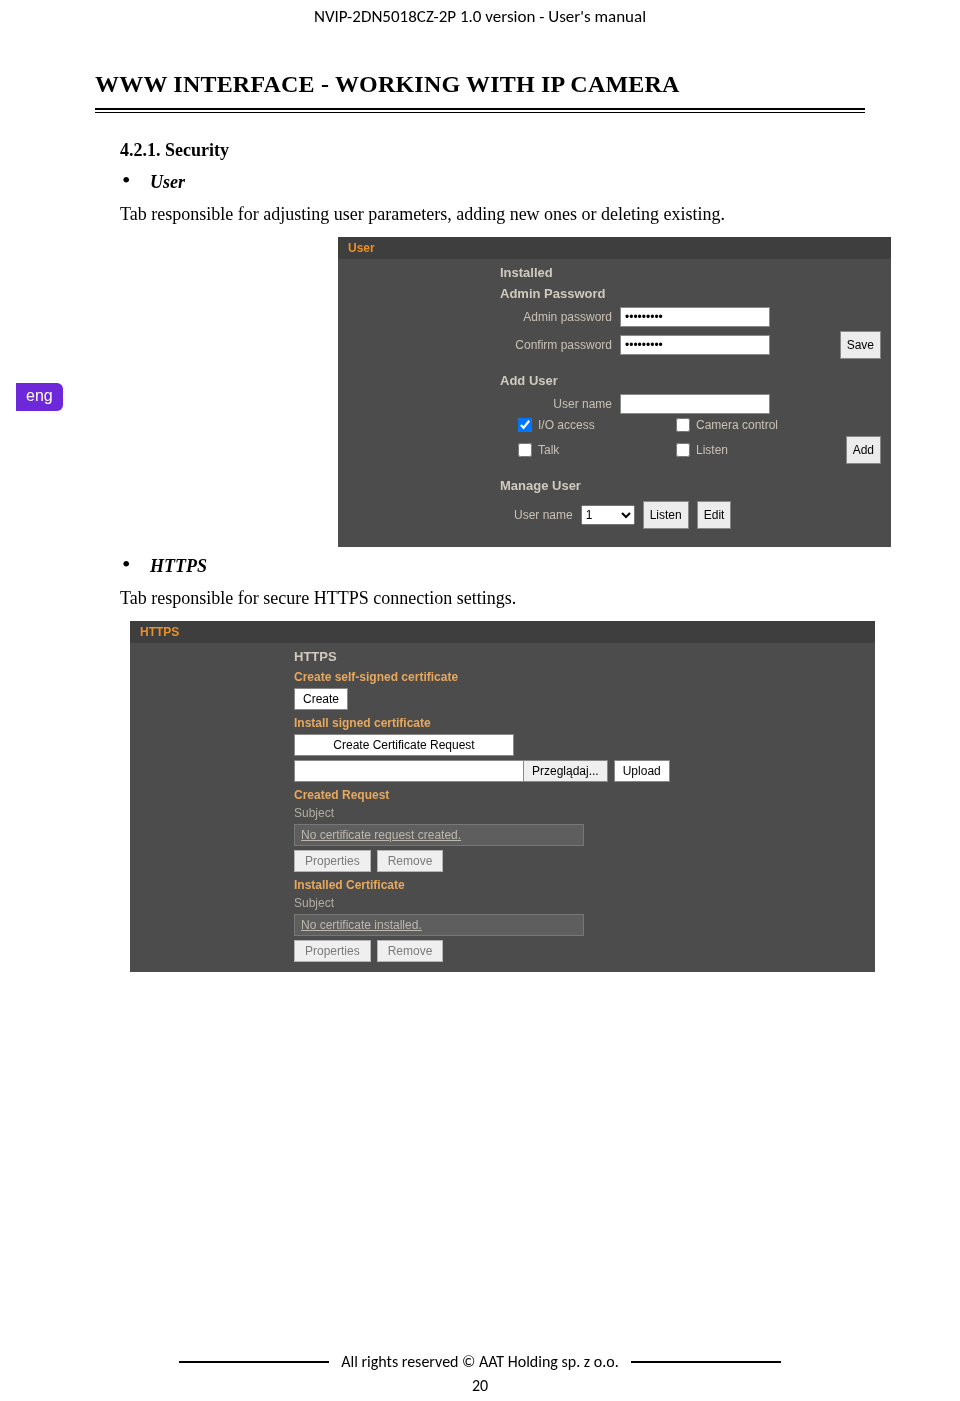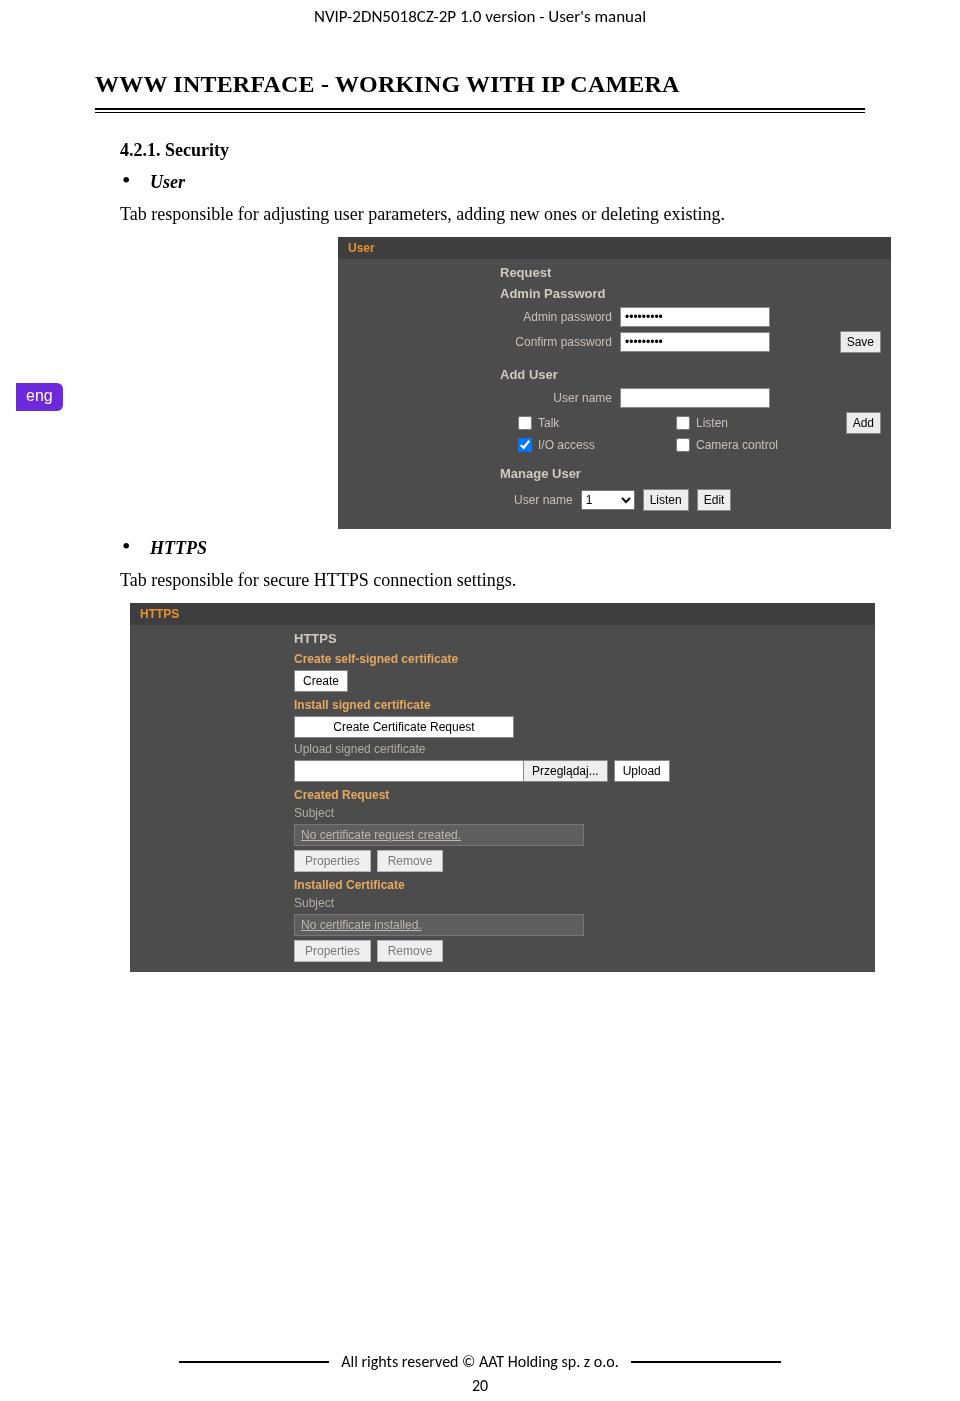--- a/index.html
+++ b/index.html
@@ -114,21 +114,21 @@
     border: 1px solid #888;
     height: 20px;
     width: 150px;
     font-family: Verdana, Arial, sans-serif;
     font-size: 12px;
     padding: 0 4px;
   }
   .btn {
     background: #ececec;
     border: 1px solid #888;
-    height: 22px;
+    height: 28px;
     font-family: Verdana, Arial, sans-serif;
     font-size: 12px;
     padding: 0 6px;
     cursor: pointer;
   }
   .checkrow {
     display: flex;
     align-items: center;
     padding: 2px 10px 2px 180px;
     gap: 8px;
@@ -240,61 +240,61 @@
   <div class="para">Tab responsible for adjusting user parameters, adding new ones or deleting existing.</div>
 </div>
 
 <div class="lang-tab">eng</div>
 
 <div class="ui-panel ui-user">
   <div class="ui-tabbar">
     <span>User</span>
   </div>
   <div class="ui-body">
-    <div class="headrow">Request</div>
+    <div class="headrow">Installed</div>
     <div class="headrow" style="padding-top:2px;">Admin Password</div>
 
     <div class="formrow">
       <div class="lbl">Admin password</div>
       <input type="text" class="txt" value="•••••••••" style="">
     </div>
     <div class="formrow">
       <div class="lbl">Confirm password</div>
       <input type="text" class="txt" value="•••••••••" style="">
       <div style="flex:1"></div>
       <button class="btn">Save</button>
     </div>
 
     <div class="subhead">Add User</div>
     <div class="formrow">
       <div class="lbl">User name</div>
       <input type="text" class="txt" style="">
+    </div>
+    <div class="checkrow">
+      <div class="cbwrap">
+          <input type="checkbox" checked="" style="">
+          <span>I/O access</span>
+        </div>
+      <div class="cbwrap" style="width:180px;">
+          <input type="checkbox" style="">
+          <span>Camera control</span>
+        </div>
     </div>
     <div class="checkrow">
       <div class="cbwrap">
           <input type="checkbox" style="">
           <span>Talk</span>
         </div>
       <div class="cbwrap">
           <input type="checkbox" style="">
           <span>Listen</span>
         </div>
       <div style="flex:1"></div>
       <button class="btn">Add</button>
     </div>
-    <div class="checkrow">
-      <div class="cbwrap">
-          <input type="checkbox" checked="" style="">
-          <span>I/O access</span>
-        </div>
-      <div class="cbwrap" style="width:180px;">
-          <input type="checkbox" style="">
-          <span>Camera control</span>
-        </div>
-    </div>
 
     <div class="subhead">Manage User</div>
     <div class="manage-row">
       <span>User name</span>
       <select>
         <option>1</option>
       </select>
       <button class="btn">Listen</button>
       <button class="btn">Edit</button>
     </div>
@@ -318,21 +318,20 @@
     <div class="h2">Create self-signed certificate</div>
     <div class="row">
         <button class="btn-lite">Create</button>
       </div>
 
     <div class="h2">Install signed certificate</div>
     <div class="row">
         <button class="btn-lite" style="width:220px;">Create Certificate Request</button>
       </div>
 
-    <div class="lbl2">Upload signed certificate</div>
     <div class="row">
       <div class="fileinput">
         <input type="text" class="filetxt" style="">
         <button class="filebtn">Przeglądaj...</button>
       </div>
       <button class="btn-lite">Upload</button>
     </div>
 
     <div class="h2">Created Request</div>
     <div class="lbl2">Subject</div>

